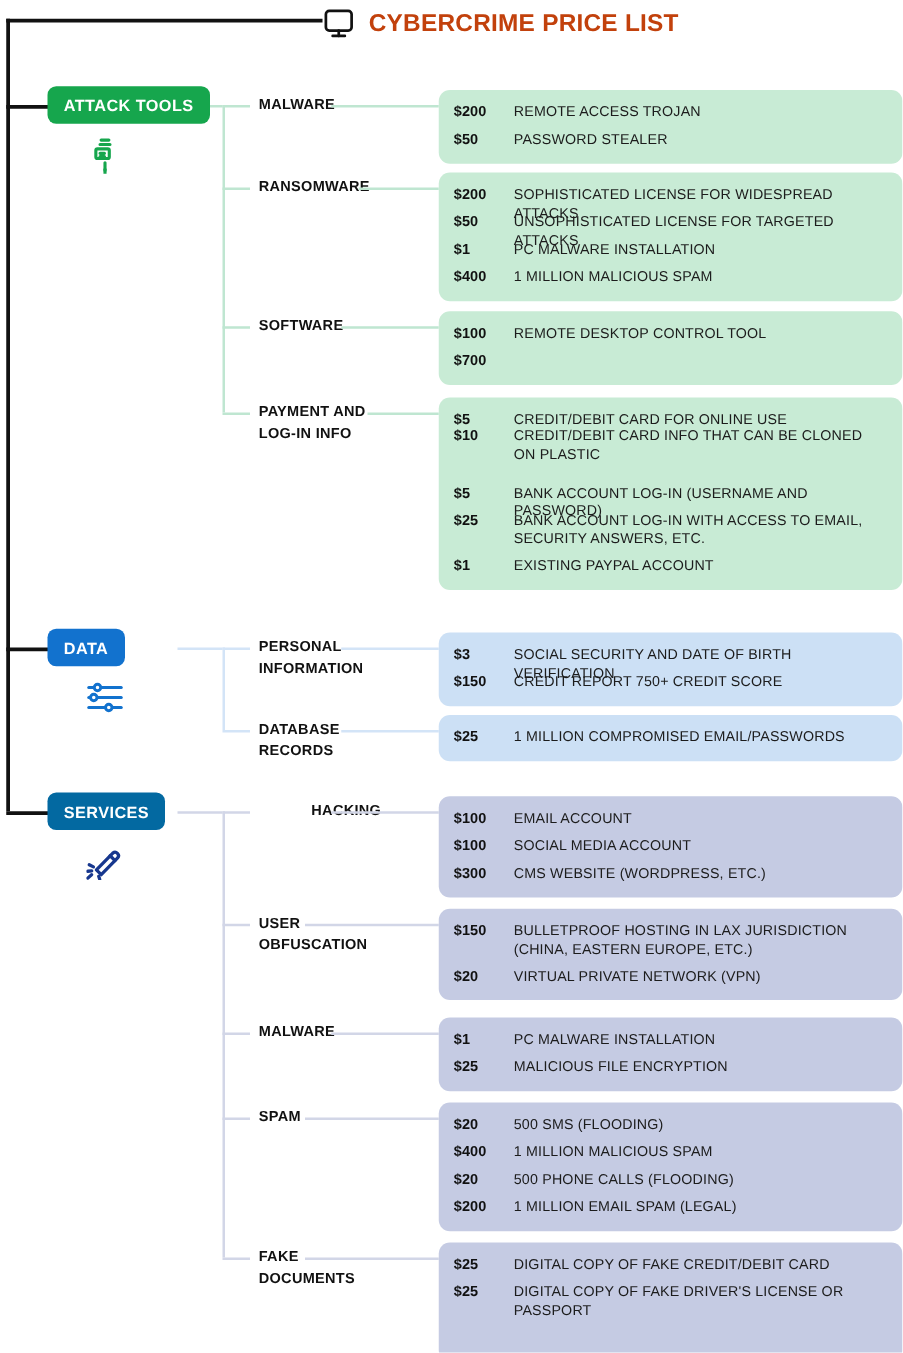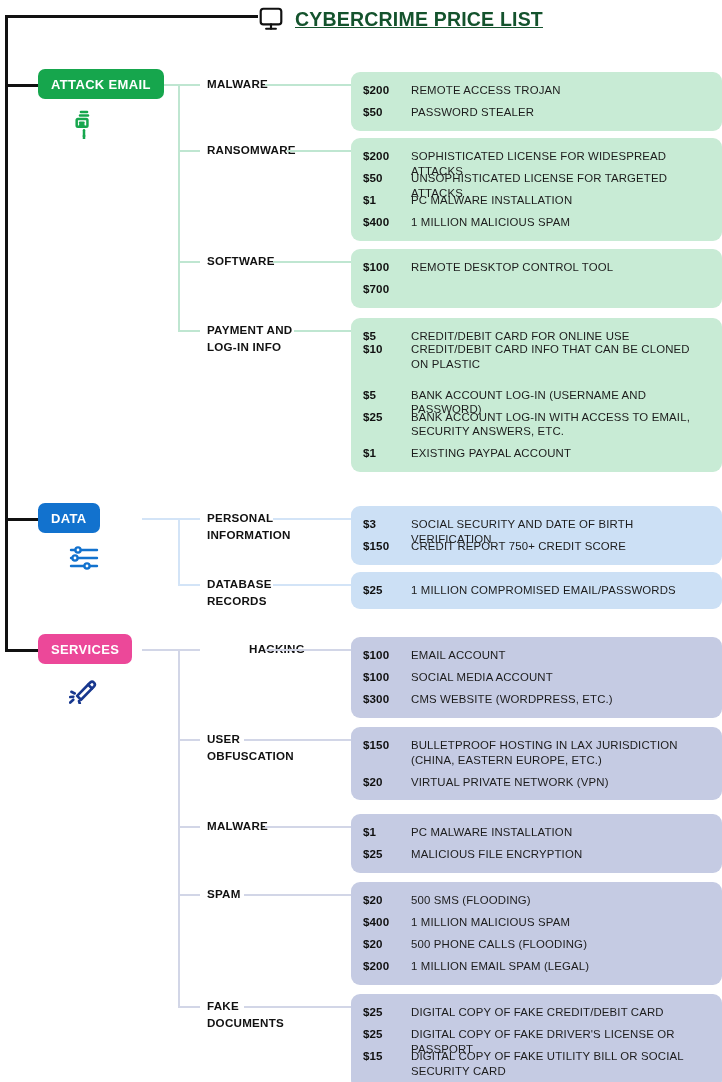--- a/index.html
+++ b/index.html
@@ -27,23 +27,22 @@
     height: 34px;
     display: flex;
     align-items: center;
     gap: 11px;
   }
   .monitor-icon { width: 26px; height: 26px; display: block; }
   .title-text {
     font-size: 19.5px;
     font-weight: 700;
     letter-spacing: 0.2px;
-    color: #14532d;
+    color: #c2410c;
     white-space: nowrap;
-    text-decoration: underline;
   }
 
   
   .trunk-line {
     position: absolute;
     background: #111111;
   }
   .v-trunk { width: 2.5px; }
   .h-trunk { height: 2.5px; }
 
@@ -133,21 +132,21 @@
       <svg class="monitor-icon" viewBox="0 0 24 24" fill="none" stroke="#111111" stroke-width="2" stroke-linecap="round" stroke-linejoin="round">
         <rect x="2.5" y="2.5" width="19" height="14.5" rx="2.5"></rect>
         <line x1="12" y1="17" x2="12" y2="21"></line>
         <line x1="7.5" y1="21" x2="16.5" y2="21"></line>
       </svg>
     </span>
     <span class="title-text">CYBERCRIME PRICE LIST</span>
   </div>
 
   <div id="tree-layer">
-      <div class="cat-badge" style="left: 38px; top: 69px; background: rgb(22, 166, 77);">ATTACK EMAIL</div>
+      <div class="cat-badge" style="left: 38px; top: 69px; background: rgb(22, 166, 77);">ATTACK TOOLS</div>
       <div class="cat-icon" style="left: 64px; top: 104px;">
         <svg width="30" height="30" viewBox="0 0 24 24" fill="none" stroke="#16A64D" stroke-width="2" stroke-linecap="round" stroke-linejoin="round" transform="rotate(0)">
               <g transform="rotate(-45 12 12)">
                 <path d="M17 3.5 L20.5 7"></path>
                 <path d="M14.5 5 L19 9.5"></path>
                 <rect x="7.2" y="7.2" width="8.6" height="6.2" rx="1" transform="rotate(45 11.5 10.3)"></rect>
                 <path d="M5 19 L8.5 15.5"></path>
                 <path d="M3 21 L5.5 18.5"></path>
                 <path d="M10.5 9 L12.5 11"></path>
                 <path d="M9 10.5 L11 12.5"></path>
@@ -260,21 +259,21 @@
       <div class="branch branch-h" style="left: 178px; top: 584px; width: 22px; background: rgb(211, 228, 247);"></div>
       <div class="sub-label" style="top: 576px; white-space: pre-line;">DATABASE
 RECORDS</div>
       <div class="branch branch-h" style="left: 272.6px; top: 584px; width: 78.4px; background: rgb(211, 228, 247);"></div>
       <div class="panel" style="top: 572px; background: rgb(204, 224, 245); height: 36.5px;">
         <div class="price-row" style="left: 12px; top: 11px; width: 353px;">
           <span class="price">$25</span>
           <span class="desc">1 MILLION COMPROMISED EMAIL/PASSWORDS</span>
         </div>
       </div>
-      <div class="cat-badge" style="left: 38px; top: 634px; background: #ec4899;">SERVICES</div>
+      <div class="cat-badge" style="left: 38px; top: 634px; background: #0369a1;">SERVICES</div>
       <div class="cat-icon" style="left: 64px; top: 669px;">
         <svg width="30" height="30" viewBox="0 0 24 24" fill="none" stroke="#17378E" stroke-width="2.1" stroke-linecap="round" stroke-linejoin="round">
             <path d="M6.5 17.5 L17 6.8 a2.2 2.2 0 0 1 3.1 3.1 L9.6 20.6 Z"></path>
             <line x1="15.3" y1="8.5" x2="18.4" y2="11.6"></line>
             <line x1="3.4" y1="20.6" x2="1" y2="22.8"></line>
             <line x1="4.6" y1="15.6" x2="1.9" y2="14.2"></line>
             <line x1="8" y1="21.6" x2="8.6" y2="23.6"></line>
             <line x1="3.5" y1="18.2" x2="1" y2="18.4"></line>
           </svg>
       </div>
@@ -352,25 +351,20 @@
       <div class="branch branch-h" style="left: 243.8px; top: 1006px; width: 107.2px; background: rgb(210, 214, 231);"></div>
       <div class="panel" style="top: 994px; background: rgb(197, 203, 227); height: 95px;">
         <div class="price-row" style="left: 12px; top: 11px; width: 353px;">
           <span class="price">$25</span>
           <span class="desc">DIGITAL COPY OF FAKE CREDIT/DEBIT CARD</span>
         </div>
         <div class="price-row" style="left: 12px; top: 33px; width: 353px;">
           <span class="price">$25</span>
           <span class="desc">DIGITAL COPY OF FAKE DRIVER'S LICENSE OR PASSPORT</span>
         </div>
-        <div class="price-row" style="left: 12px; top: 55px; width: 353px;">
-          <span class="price">$15</span>
-          <span class="desc">DIGITAL COPY OF FAKE UTILITY BILL OR SOCIAL
-SECURITY CARD</span>
-        </div>
       </div>
       <div class="trunk-line v-trunk" style="left: 5px; top: 15px; height: 634px;"></div>
       <div class="trunk-line h-trunk" style="left: 5px; top: 15px; width: 253px;"></div>
       <div class="trunk-line h-trunk" style="left: 5px; top: 84px; width: 41px;"></div>
       <div class="trunk-line h-trunk" style="left: 5px; top: 518px; width: 41px;"></div>
       <div class="trunk-line h-trunk" style="left: 5px; top: 649px; width: 41px;"></div>
     </div>
 
 </div>
 

